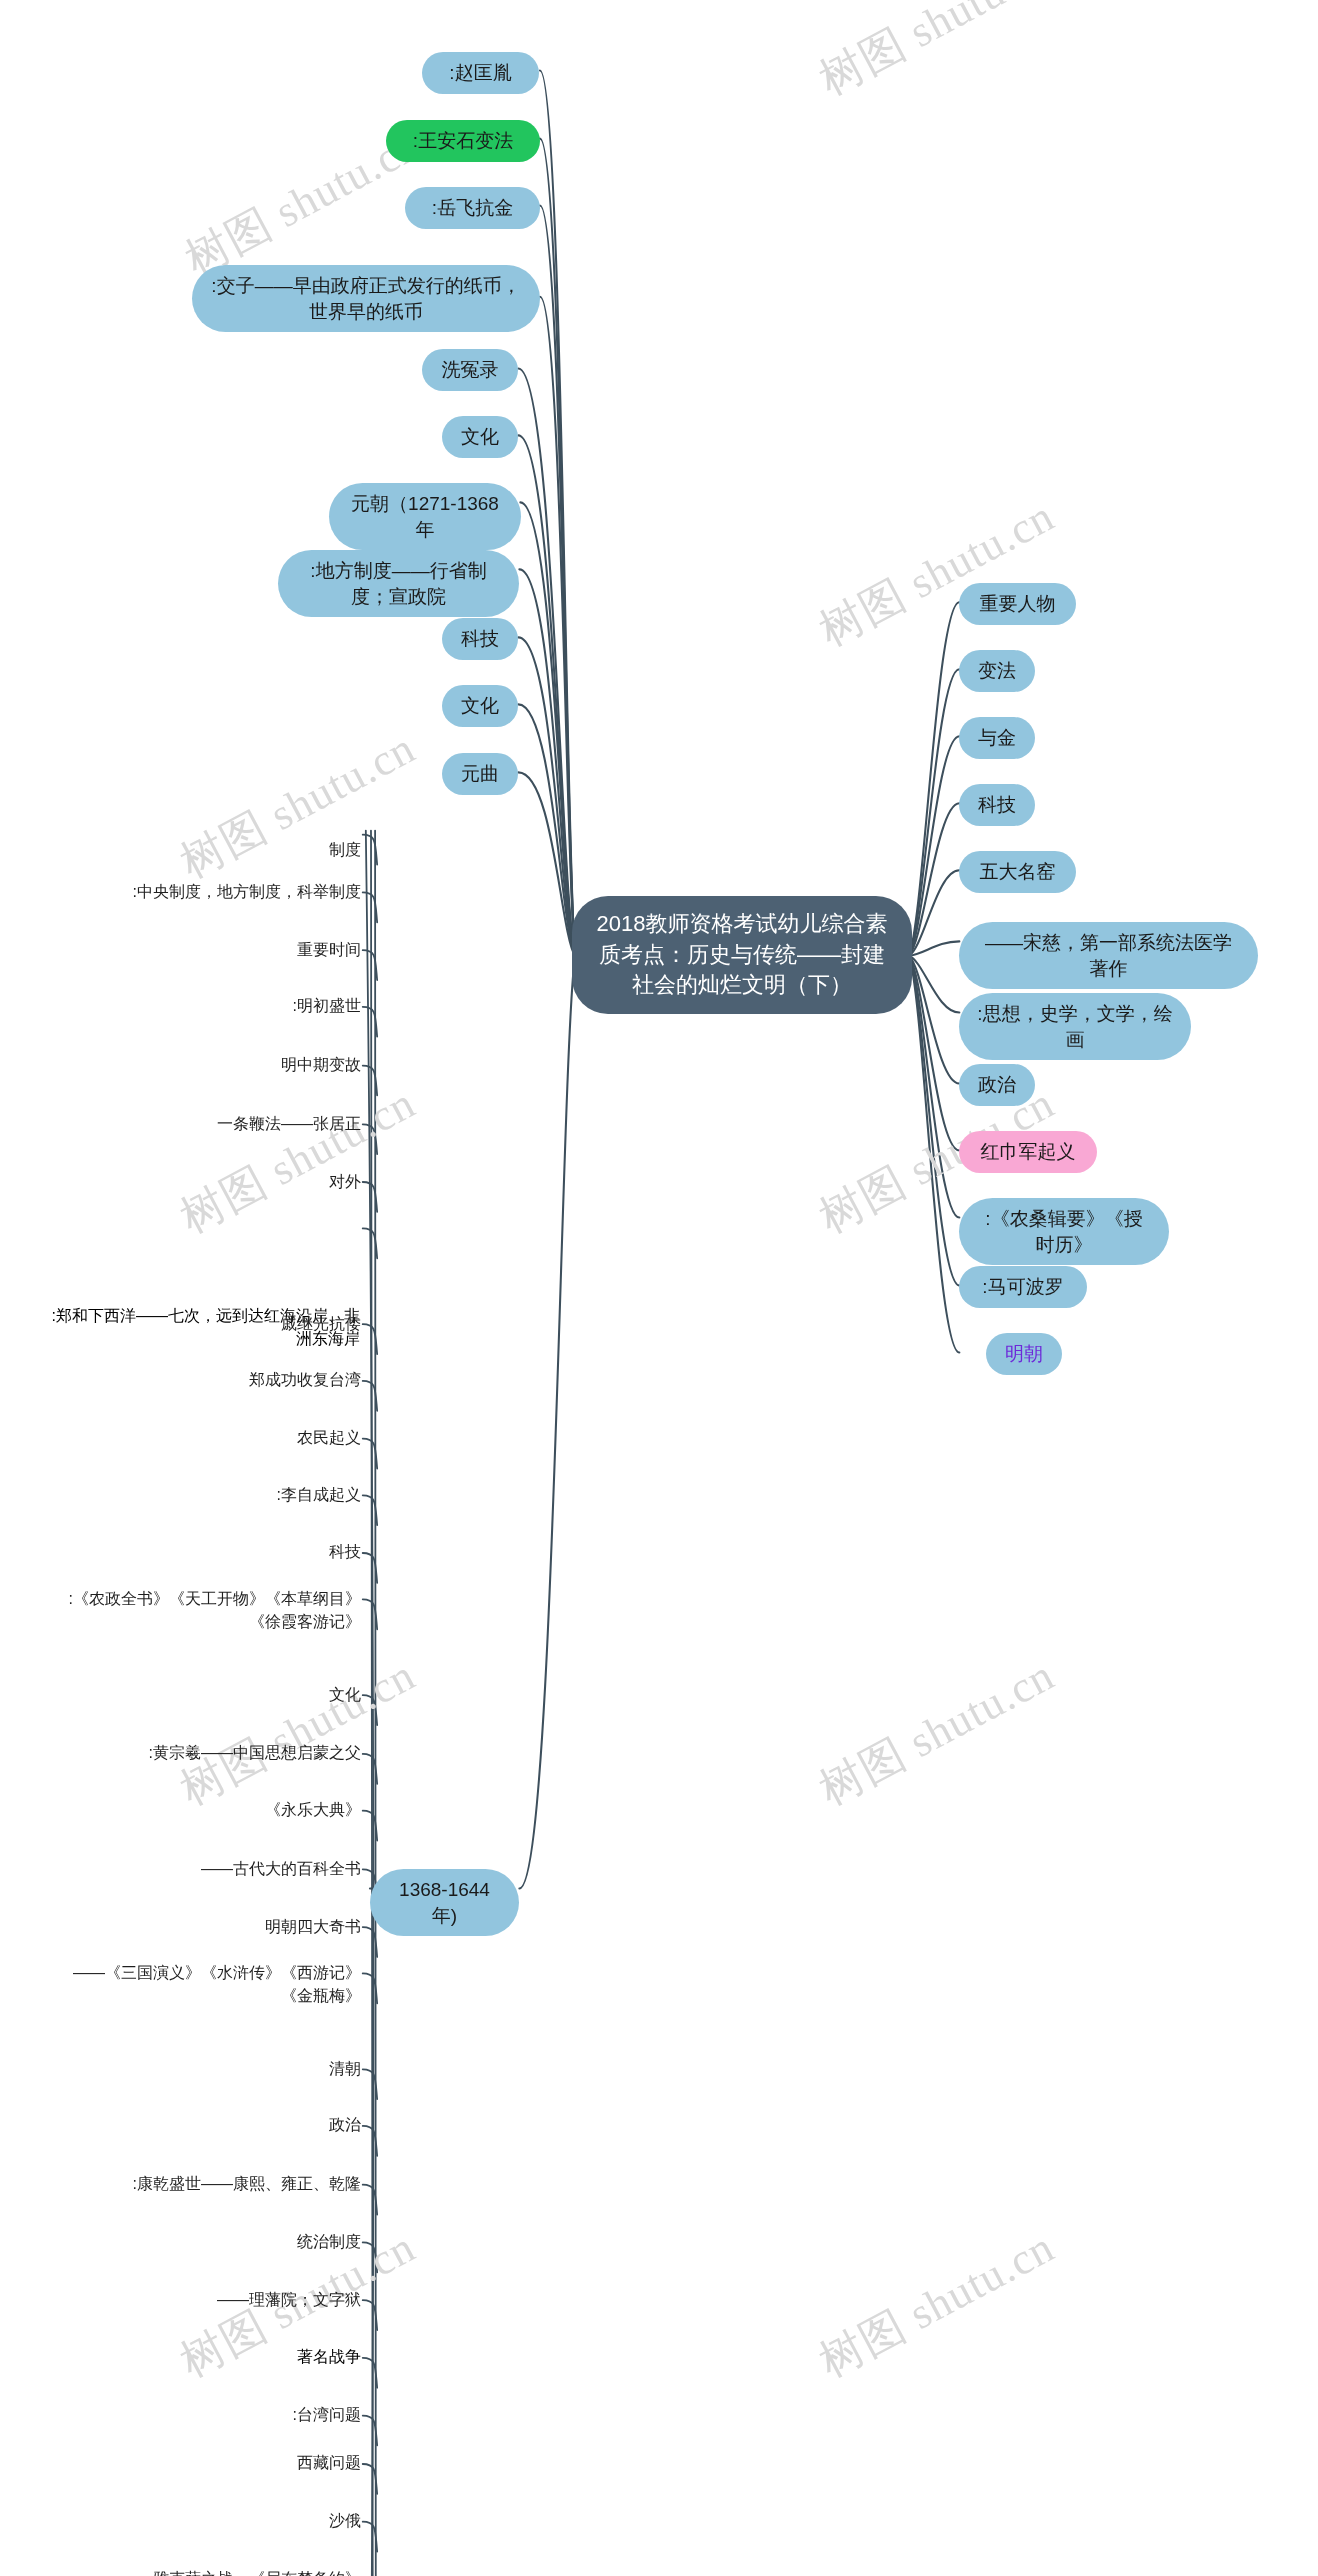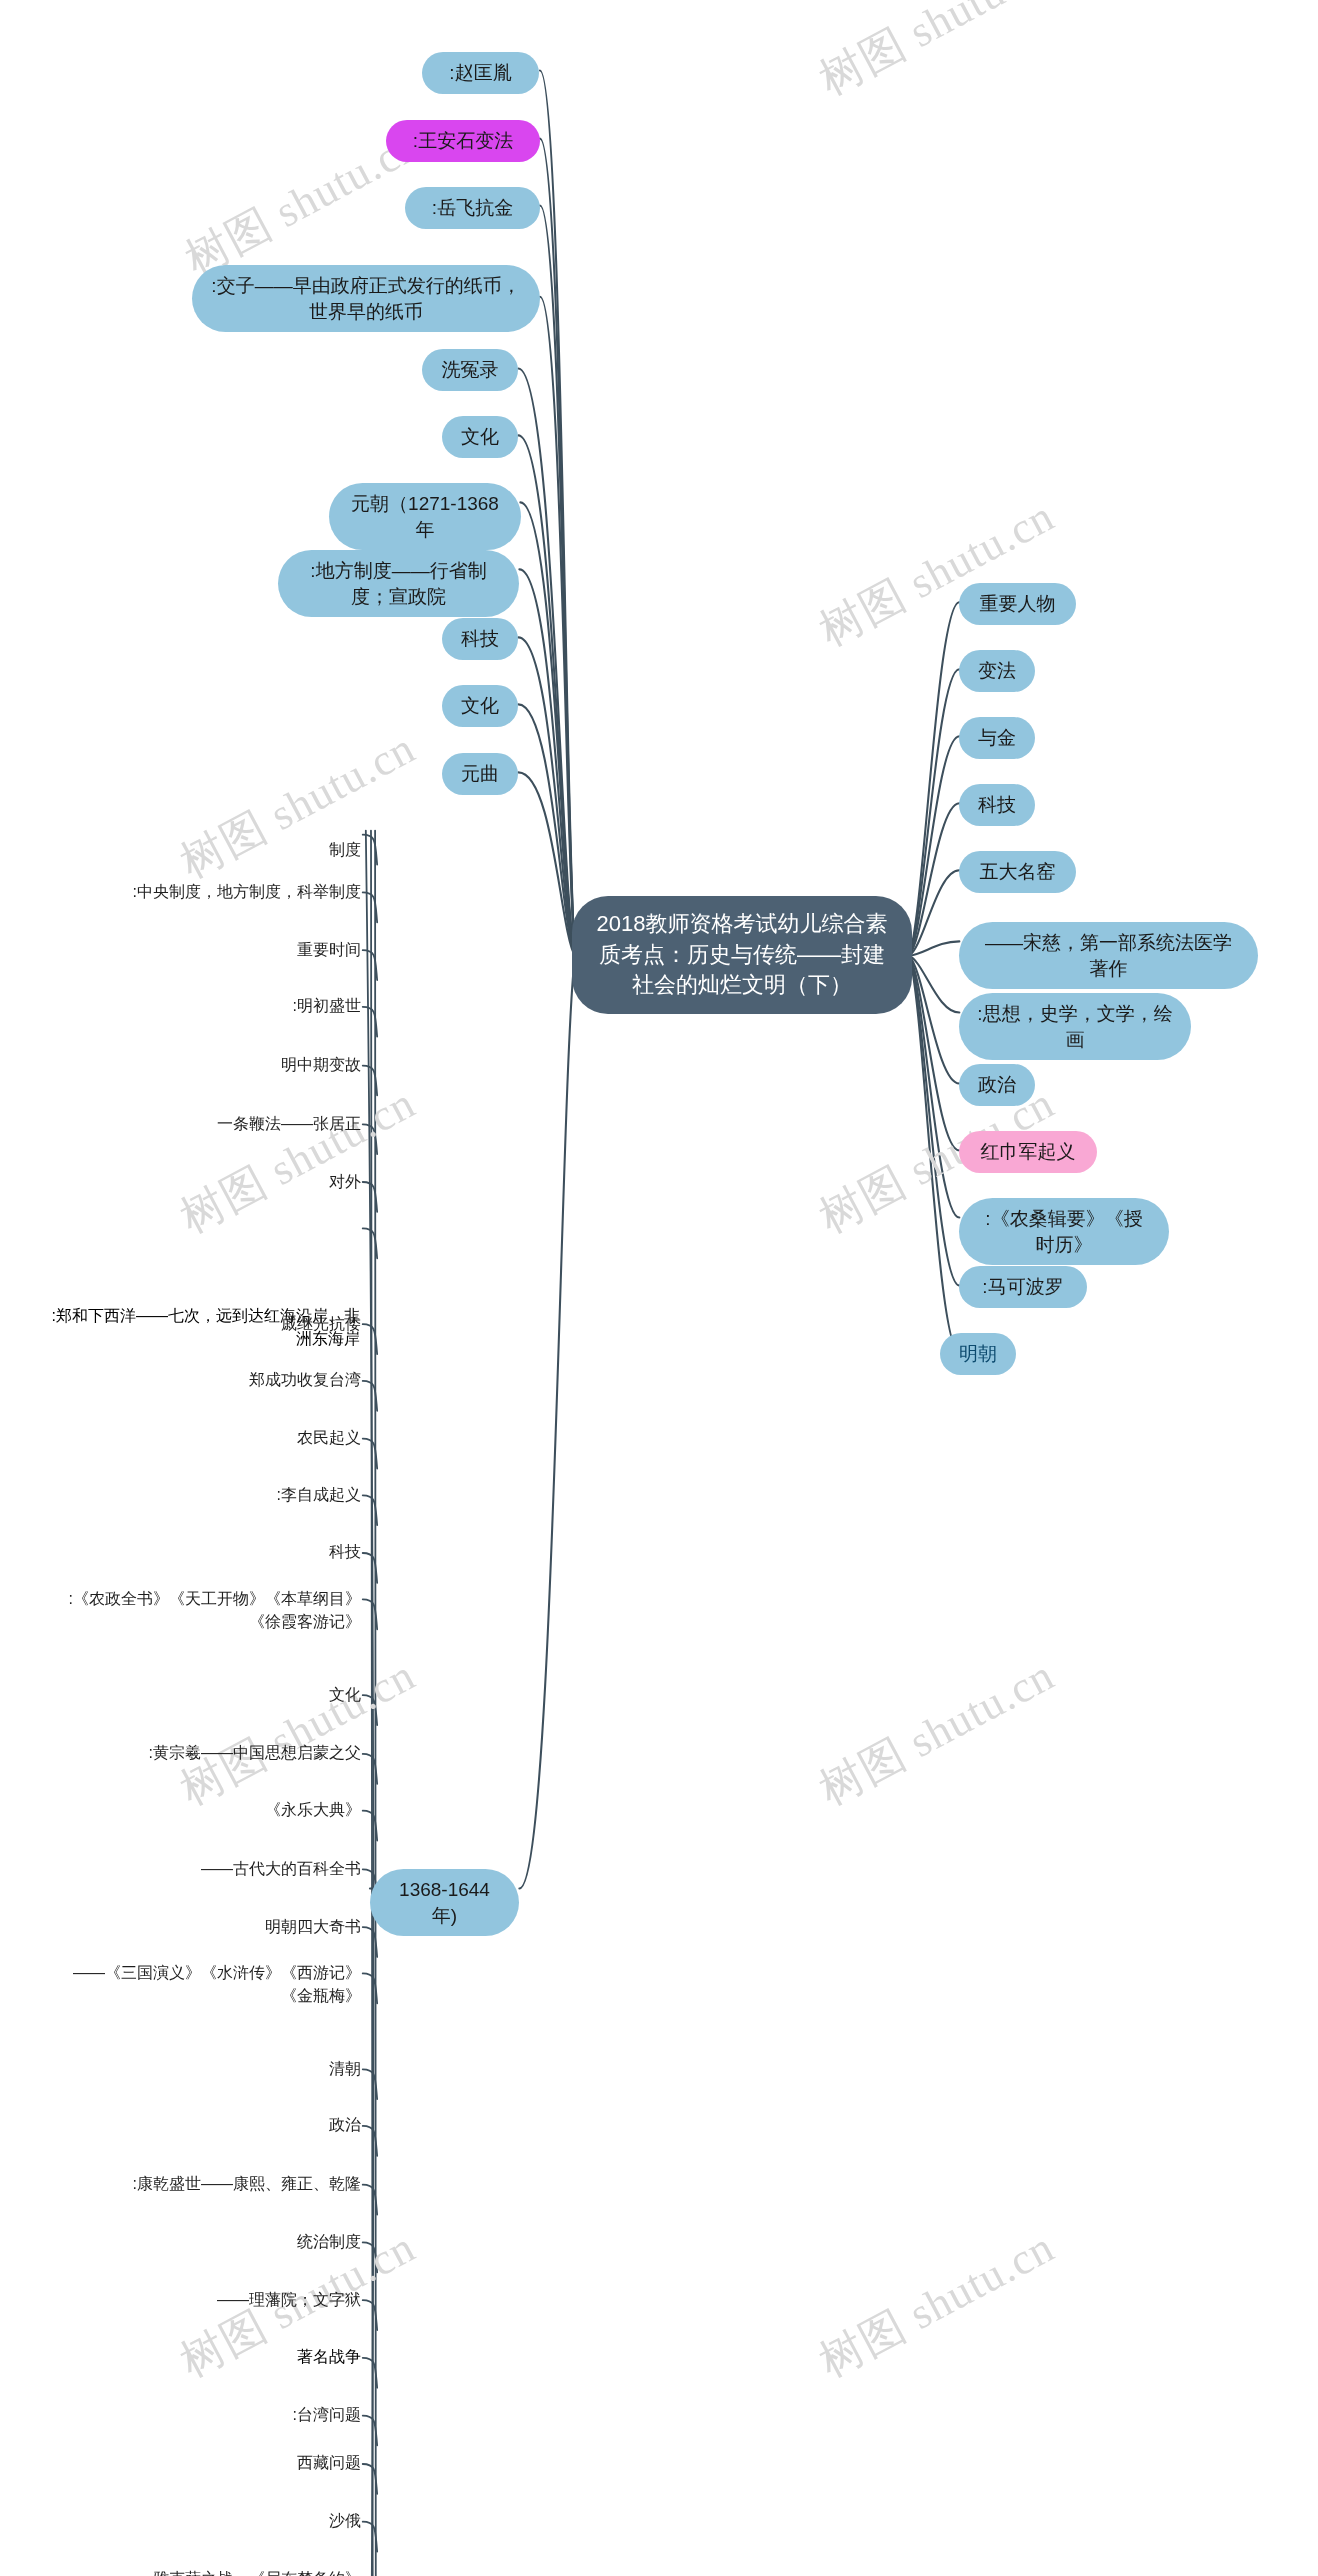--- a/index.html
+++ b/index.html
@@ -157,21 +157,21 @@
       <div class="wm" style="left: 809px; top: 608px;">树图 shutu.cn</div>
       <div class="wm" style="left: 170px; top: 1195px;">树图 shutu.cn</div>
       <div class="wm" style="left: 809px; top: 1195px;">树图 shutu.cn</div>
       <div class="wm" style="left: 170px; top: 1767px;">树图 shutu.cn</div>
       <div class="wm" style="left: 809px; top: 1767px;">树图 shutu.cn</div>
       <div class="wm" style="left: 170px; top: 2339px;">树图 shutu.cn</div>
       <div class="wm" style="left: 809px; top: 2339px;">树图 shutu.cn</div>
     </div>
   <div id="node-layer">
       <div class="node" id="n-zhao-kuangyin" style="left: 422px; top: 52px; width: 117px; min-height: 38px; background: rgb(146, 197, 222); color: rgb(26, 26, 26);">:赵匡胤</div>
-      <div class="node" id="n-wang-anshi" style="left: 386px; top: 120px; width: 154px; min-height: 38px; background: #d946ef; color: rgb(26, 26, 26);">:王安石变法</div>
+      <div class="node" id="n-wang-anshi" style="left: 386px; top: 120px; width: 154px; min-height: 38px; background: #22c55e; color: rgb(26, 26, 26);">:王安石变法</div>
       <div class="node" id="n-yuefei" style="left: 405px; top: 187px; width: 135px; min-height: 38px; background: rgb(146, 197, 222); color: rgb(26, 26, 26);">:岳飞抗金</div>
       <div class="node" id="n-jiaozi" style="left: 192px; top: 265px; width: 348px; min-height: 64px; background: rgb(146, 197, 222); color: rgb(26, 26, 26);">:交子——早由政府正式发行的纸币，世界早的纸币</div>
       <div class="node" id="n-xiyuanlu" style="left: 422px; top: 349px; width: 96px; min-height: 38px; background: rgb(146, 197, 222); color: rgb(26, 26, 26);">洗冤录</div>
       <div class="node" id="n-wenhua-song" style="left: 442px; top: 416px; width: 76px; min-height: 38px; background: rgb(146, 197, 222); color: rgb(26, 26, 26);">文化</div>
       <div class="node" id="n-yuan-dynasty" style="left: 329px; top: 483px; width: 192px; min-height: 38px; background: rgb(146, 197, 222); color: rgb(26, 26, 26);">元朝（1271-1368年</div>
       <div class="node" id="n-difang-zhidu" style="left: 278px; top: 550px; width: 241px; min-height: 38px; background: rgb(146, 197, 222); color: rgb(26, 26, 26);">:地方制度——行省制度；宣政院</div>
       <div class="node" id="n-keji-yuan" style="left: 442px; top: 618px; width: 76px; min-height: 38px; background: rgb(146, 197, 222); color: rgb(26, 26, 26);">科技</div>
       <div class="node" id="n-wenhua-yuan" style="left: 442px; top: 685px; width: 76px; min-height: 38px; background: rgb(146, 197, 222); color: rgb(26, 26, 26);">文化</div>
       <div class="node" id="n-yuanqu" style="left: 442px; top: 753px; width: 76px; min-height: 38px; background: rgb(146, 197, 222); color: rgb(26, 26, 26);">元曲</div>
       <div class="node" id="n-1368-1644" style="left: 370px; top: 1869px; width: 149px; min-height: 38px; background: rgb(146, 197, 222); color: rgb(26, 26, 26);">1368-1644年)</div>
@@ -179,21 +179,21 @@
       <div class="node" id="n-bianfa" style="left: 959px; top: 650px; width: 76px; min-height: 38px; background: rgb(146, 197, 222); color: rgb(26, 26, 26);">变法</div>
       <div class="node" id="n-yujin" style="left: 959px; top: 717px; width: 76px; min-height: 38px; background: rgb(146, 197, 222); color: rgb(26, 26, 26);">与金</div>
       <div class="node" id="n-keji-song" style="left: 959px; top: 784px; width: 76px; min-height: 38px; background: rgb(146, 197, 222); color: rgb(26, 26, 26);">科技</div>
       <div class="node" id="n-wuda-mingyao" style="left: 959px; top: 851px; width: 117px; min-height: 38px; background: rgb(146, 197, 222); color: rgb(26, 26, 26);">五大名窑</div>
       <div class="node" id="n-songci" style="left: 959px; top: 922px; width: 299px; min-height: 38px; background: rgb(146, 197, 222); color: rgb(26, 26, 26);">——宋慈，第一部系统法医学著作</div>
       <div class="node" id="n-sixiang" style="left: 959px; top: 993px; width: 232px; min-height: 38px; background: rgb(146, 197, 222); color: rgb(26, 26, 26);">:思想，史学，文学，绘画</div>
       <div class="node" id="n-zhengzhi-yuan" style="left: 959px; top: 1064px; width: 76px; min-height: 38px; background: rgb(146, 197, 222); color: rgb(26, 26, 26);">政治</div>
       <div class="node" id="n-hongjinjun" style="left: 959px; top: 1131px; width: 138px; min-height: 38px; background: #f9a8d4; color: rgb(26, 26, 26);">红巾军起义</div>
       <div class="node" id="n-nongsang" style="left: 959px; top: 1198px; width: 210px; min-height: 38px; background: rgb(146, 197, 222); color: rgb(26, 26, 26);">:《农桑辑要》《授时历》</div>
       <div class="node" id="n-makeboluo" style="left: 959px; top: 1266px; width: 128px; min-height: 38px; background: rgb(146, 197, 222); color: rgb(26, 26, 26);">:马可波罗</div>
-      <div class="node" id="n-mingchao" style="left: 940px; top: 1333px; width: 76px; min-height: 38px; background: rgb(146, 197, 222); color: #0c4a6e;">明朝</div>
+      <div class="node" id="n-mingchao" style="left: 986px; top: 1333px; width: 76px; min-height: 38px; background: rgb(146, 197, 222); color: #6d28d9;">明朝</div>
       <div class="node root" id="root-node" style="left: 572px; top: 896px; width: 340px; height: 118px; background: rgb(77, 97, 115); color: rgb(255, 255, 255);">2018教师资格考试幼儿综合素质考点：历史与传统——封建社会的灿烂文明（下）</div>
     </div>
   <div id="label-layer">
       <div class="label" id="l-zhidu" style="width: 268px; left: 93px; top: 839px; color: rgb(31, 31, 31);">制度</div>
       <div class="label" id="l-zhongyang" style="width: 268px; left: 93px; top: 881px; color: rgb(31, 31, 31);">:中央制度，地方制度，科举制度</div>
       <div class="label" id="l-zhongyao-sj" style="width: 268px; left: 93px; top: 939px; color: rgb(31, 31, 31);">重要时间</div>
       <div class="label" id="l-mingchu" style="width: 268px; left: 93px; top: 995px; color: rgb(31, 31, 31);">:明初盛世</div>
       <div class="label" id="l-mingzhongqi" style="width: 268px; left: 93px; top: 1054px; color: rgb(31, 31, 31);">明中期变故</div>
       <div class="label" id="l-yitiao" style="width: 268px; left: 93px; top: 1113px; color: rgb(31, 31, 31);">一条鞭法——张居正</div>
       <div class="label" id="l-duiwai" style="width: 268px; left: 93px; top: 1171px; color: rgb(31, 31, 31);">对外</div>

